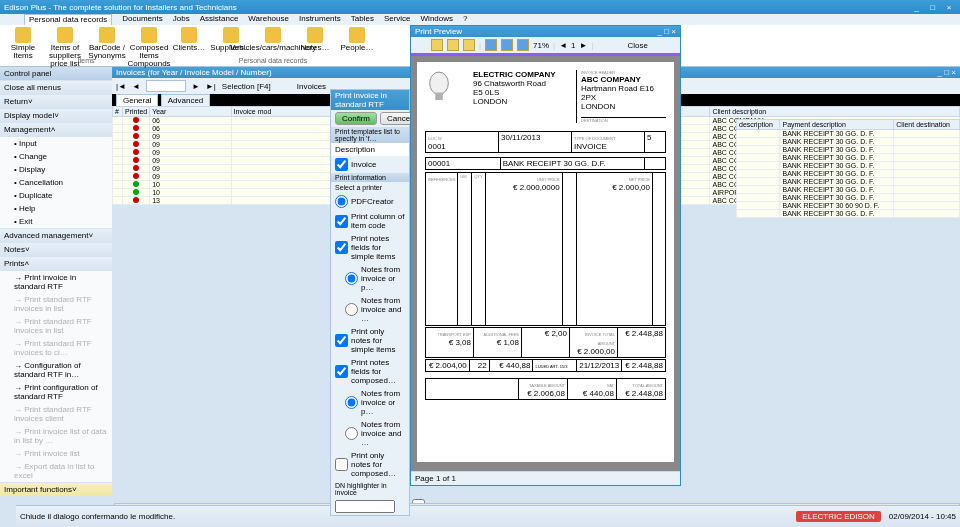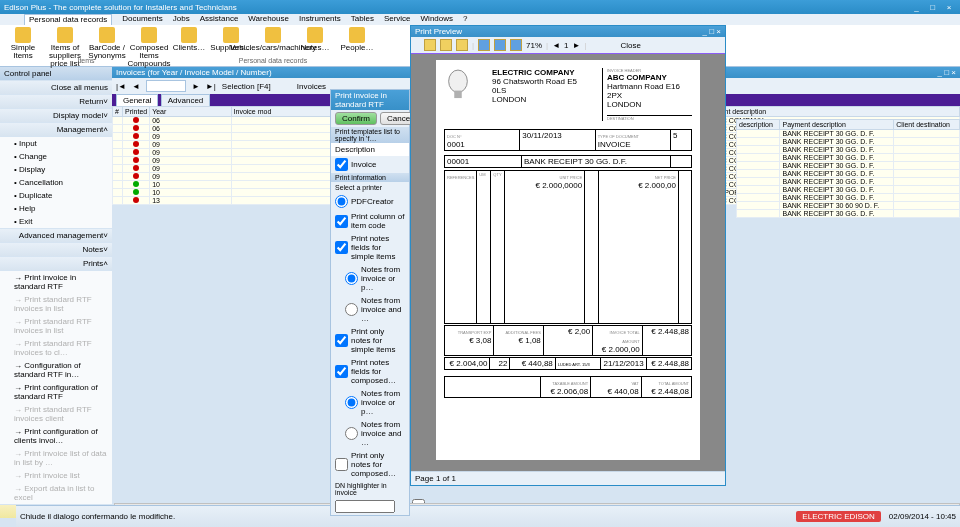--- a/index.html
+++ b/index.html
@@ -12,47 +12,47 @@
 .menu-bar span.active{background:#fff;border:1px solid #a8c4e0;border-bottom:none;padding:0 4px}
 .ribbon{background:#fff;border-bottom:1px solid #a8c4e0;height:42px;display:flex;padding:2px 6px;gap:6px}
 .rb-grp{display:flex;flex-direction:column;align-items:center;position:relative}
 .rb-items{display:flex;gap:8px}
 .rb-itm{display:flex;flex-direction:column;align-items:center;cursor:pointer;width:34px;text-align:center;font-size:7px;line-height:8px}
 .rb-itm .ico{width:16px;height:16px;background:#f0c040;border-radius:2px;margin-bottom:1px}
 .rb-grp-lbl{font-size:7px;color:#666;position:absolute;bottom:0}
 .body-row{display:flex;height:440px}
 .left-panel{width:112px;display:flex;flex-direction:column;gap:1px}
 .lp-hdr{background:linear-gradient(#d0e0f0,#b8d0e8);padding:2px 4px;font-size:8px}
-.lp-item{background:linear-gradient(#e8f0f8,#d8e4f0);padding:2px 4px;font-size:8px;display:flex;justify-content:flex-end;cursor:pointer}
+.lp-item{background:linear-gradient(#e8f0f8,#d8e4f0);padding:2px 4px;font-size:8px;display:flex;justify-content:flex-start;cursor:pointer}
 .lp-sub{background:#f8fafc;padding:2px 4px 2px 14px;font-size:8px;cursor:pointer}
 .lp-sub.dim{color:#b0b0b0}
 .center{flex:1;display:flex;flex-direction:column}
 .subwin-hdr{background:linear-gradient(#4aa0d8,#3890c8);color:#fff;padding:1px 4px;font-size:8px;display:flex;justify-content:space-between}
 .tool-row{background:#e8f0f8;padding:2px 4px;display:flex;align-items:center;gap:6px;font-size:8px}
 .tool-row input[type=text]{width:40px;height:12px;font-size:8px;border:1px solid #a8c4e0}
-.tabs{background:#4c1d95;padding:0 4px}
+.tabs{background:#000000;padding:0 4px}
 .tabs span{display:inline-block;padding:1px 6px;border:1px solid #a8c4e0;border-bottom:none;background:#fff;font-size:8px;cursor:pointer}
 .grid{overflow:auto}
 table{border-collapse:collapse;width:100%;background:#fff}
 th{background:#e8f0f8;border:1px solid #c8d8e8;padding:1px 2px;font-size:7px;text-align:left;font-weight:normal}
 td{border:1px solid #e4ecf4;padding:0 2px;font-size:7px;background:#fffff0}
 td.dot{width:10px;text-align:center}
 .dot-r{display:inline-block;width:6px;height:6px;border-radius:50%;background:#c00}
 .dot-g{display:inline-block;width:6px;height:6px;border-radius:50%;background:#0a0}
 .right-grid{position:absolute;right:0;top:119px;width:224px;background:#fff}
 .right-grid table td{background:#fffff0}
 .print-dlg{position:absolute;left:330px;top:89px;width:80px;background:#e8f0f8;border:1px solid #a8c4e0;z-index:5}
 .print-dlg .hdr{background:linear-gradient(#4aa0d8,#3890c8);color:#fff;padding:1px 4px;font-size:8px}
 .print-dlg .row{padding:2px 4px;display:flex;align-items:center;gap:3px;font-size:7px}
 .btn{background:linear-gradient(#f8f8f8,#e0e0e0);border:1px solid #999;border-radius:3px;padding:1px 6px;cursor:pointer;font-size:8px}
 .btn.ok{background:linear-gradient(#a0e0a0,#60c060)}
 .field-hdr{background:linear-gradient(#d0e0f0,#b8d0e8);padding:1px 4px;font-size:7px}
-.preview-win{position:absolute;left:410px;top:25px;width:316px;height:461px;background:#f0abfc;border:1px solid #2a8cc7;z-index:10;display:flex;flex-direction:column}
+.preview-win{position:absolute;left:410px;top:25px;width:271px;height:461px;background:#f0abfc;border:1px solid #2a8cc7;z-index:10;display:flex;flex-direction:column}
 .pv-title{background:linear-gradient(#4aa0d8,#3890c8);color:#fff;padding:1px 4px;font-size:8px;display:flex;justify-content:space-between}
-.pv-tools{background:#e8f0f8;padding:2px 13px;display:flex;align-items:center;gap:4px;font-size:8px;border-bottom:1px solid #8b5cf6}
+.pv-tools{background:#e8f0f8;padding:2px 20px;display:flex;align-items:center;gap:4px;font-size:8px;border-bottom:3px solid #8b5cf6}
 .pv-tools .ico-s{width:12px;height:12px;background:#f0d060;border:1px solid #c0a040;cursor:pointer}
 .pv-body{flex:1;background:#888;display:flex;justify-content:center;padding:6px;overflow:hidden}
 .pv-page{background:#fff;width:264px;height:400px;padding:8px;position:relative;font-size:6px}
 .pv-hdr-box{display:flex;gap:20px}
 .bulb{width:28px;height:34px}
 .pv-comp{font-size:7px;line-height:9px}
 .pv-boxr{border-left:1px solid #000;padding-left:4px;font-size:6px}
 .pv-row-box{border:1px solid #000;margin-top:4px;display:flex;font-size:5px}
 .pv-row-box>div{border-right:1px solid #000;padding:1px 2px;flex:1}
 .pv-row-box>div:last-child{border-right:none}
@@ -183,21 +183,20 @@
         <span>˄</span>
       </div>
     <div id="print-items">
         <div class="lp-sub">→ Print invoice in standard RTF</div>
         <div class="lp-sub dim">→ Print standard RTF invoices in list</div>
         <div class="lp-sub dim">→ Print standard RTF invoices in list</div>
         <div class="lp-sub dim">→ Print standard RTF invoices to cl…</div>
         <div class="lp-sub">→ Configuration of standard RTF in…</div>
         <div class="lp-sub">→ Print configuration of standard RTF</div>
         <div class="lp-sub dim">→ Print standard RTF invoices client</div>
-        <div class="lp-sub">→ Print configuration of clients invoi…</div>
         <div class="lp-sub dim">→ Print invoice list of data in list by …</div>
         <div class="lp-sub dim">→ Print invoice list</div>
         <div class="lp-sub dim">→ Export data in list to excel</div>
       </div>
     <div class="lp-item" style="background:linear-gradient(#f8f0c0,#f0e8a0)">
         <span>Important functions</span>
         <span>˅</span>
       </div>
   </div>
 

